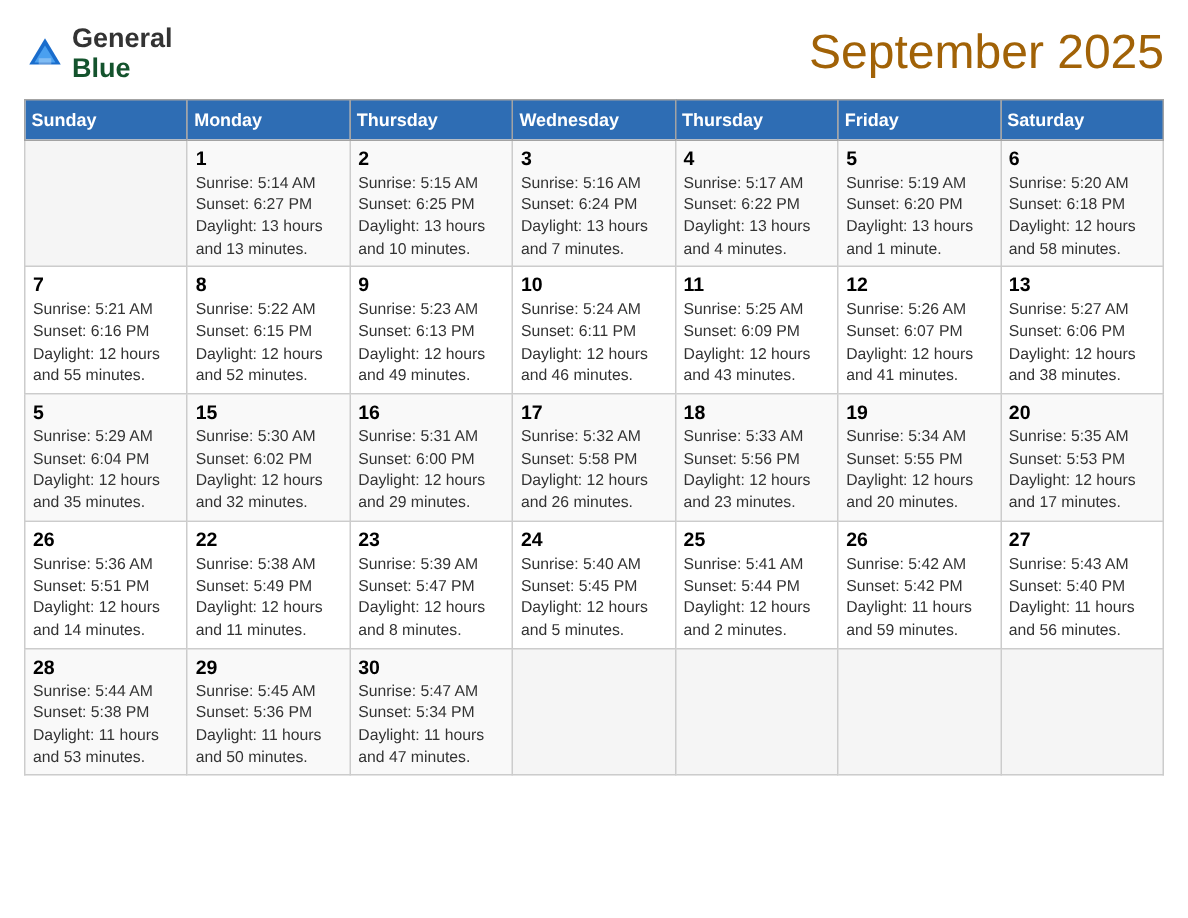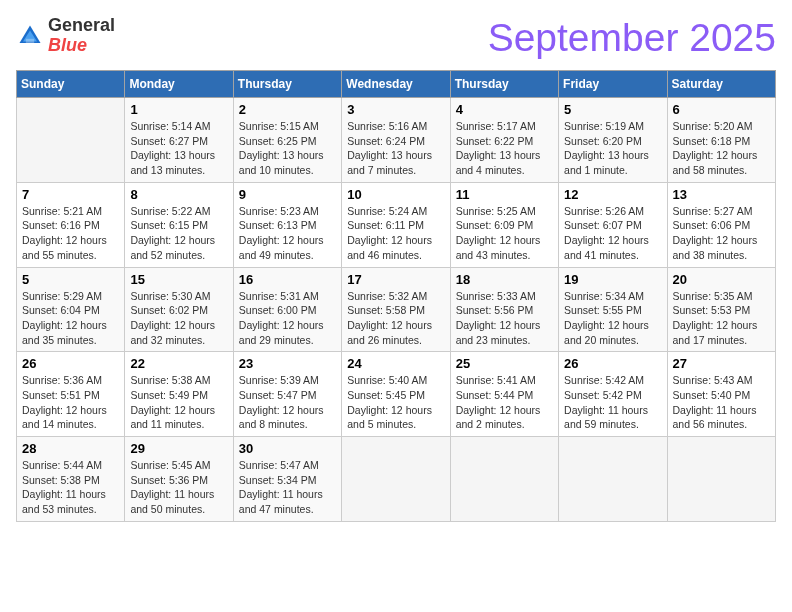--- a/index.html
+++ b/index.html
@@ -21,32 +21,32 @@
       display: flex;
       align-items: center;
       gap: 4px;
     }
     .logo-text {
       font-size: 18px;
       font-weight: bold;
       line-height: 1.1;
     }
     .logo-general { color: #333; }
-    .logo-blue { color: #ef4444; font-style: italic; }
+    .logo-blue { color: #14532d; }
     .logo-icon {
       width: 28px;
       height: 28px;
     }
     .title-block {
       text-align: right;
     }
     .month-title {
-      font-size: 39px;
+      font-size: 32px;
       font-weight: normal;
-      color: #8b5cf6;
+      color: #a16207;
     }
     .location {
       font-size: 14px;
       color: #555;
     }
     table {
       width: 100%;
       border-collapse: collapse;
       font-size: 11px;
     }

